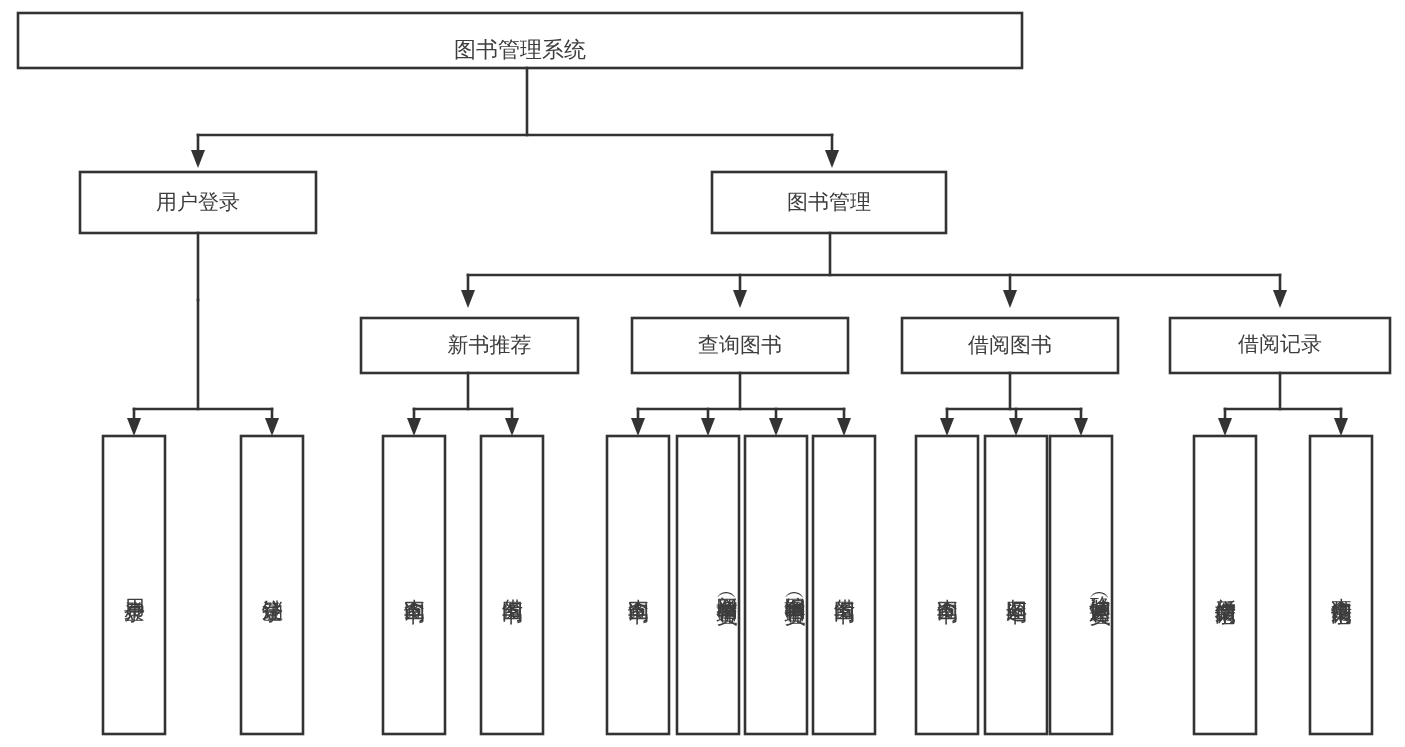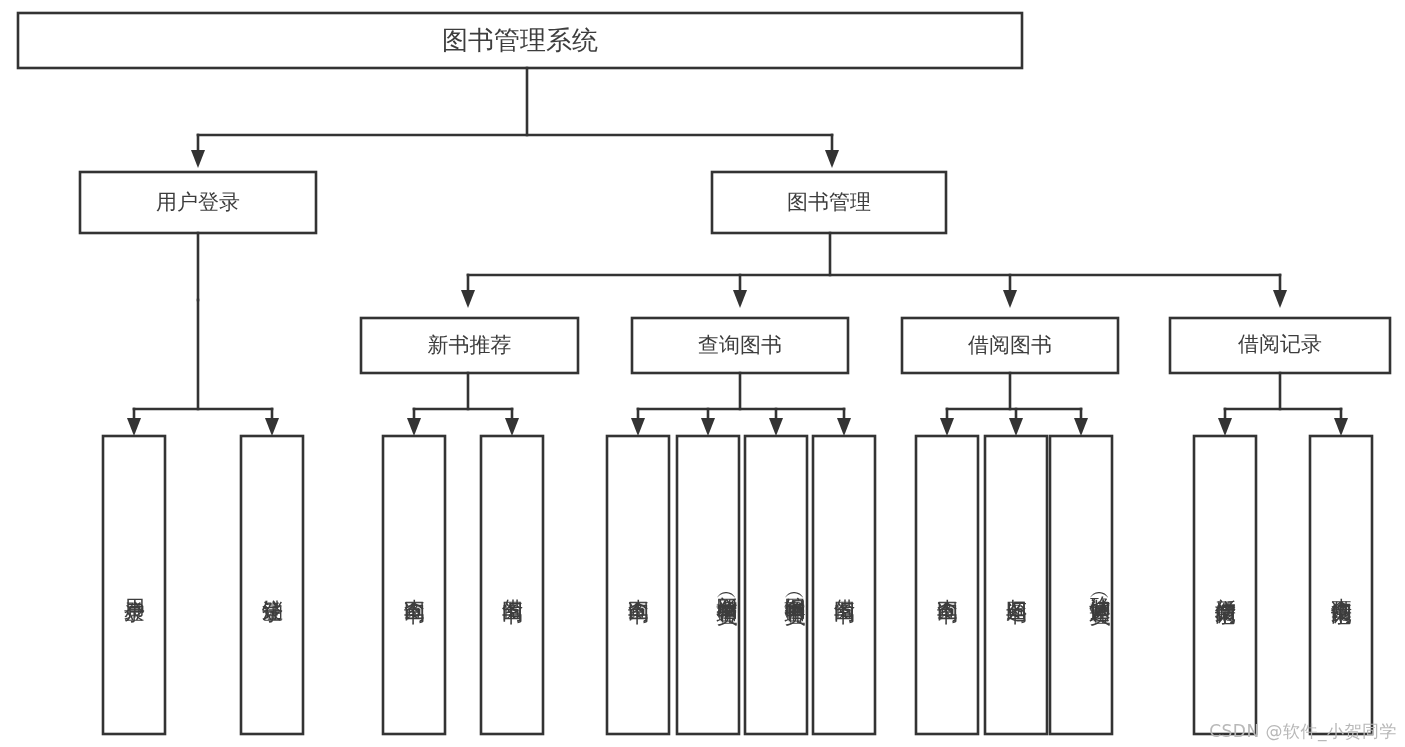--- a/index.html
+++ b/index.html
@@ -61,21 +61,22 @@
     letter-spacing: 1.5px;
     align-items: flex-start;
     padding-top: 4px;
     box-sizing: border-box;
   }
   .node-label.vertical.tall {
     align-items: flex-start;
     padding-top: 2px;
   }
   #root-label {
-    font-size: 26px;
+    font-size: 22px;
+    margin-top: 9px;
   }
   #watermark {
     position: absolute;
     right: 8px;
     bottom: 4px;
     font-size: 17px;
     color: #b8b8b8;
     letter-spacing: 0.5px;
     font-family: "DejaVu Sans", "Liberation Sans", sans-serif;
     white-space: nowrap;
@@ -180,21 +181,21 @@
 
     <rect class="node-box" x="1194" y="436" width="62" height="298"></rect>
     <rect class="node-box" x="1310" y="436" width="62" height="298"></rect>
   </svg>
 
   <div class="node-label horizontal" id="root-label" style="left:18px; top:13px; width:1004px; height:55px;">图书管理系统</div>
 
   <div class="node-label horizontal" style="left:80px; top:172px; width:236px; height:61px;">用户登录</div>
   <div class="node-label horizontal" style="left:712px; top:172px; width:234px; height:61px;">图书管理</div>
 
-  <div class="node-label horizontal" style="left:361px; top:318px; width:217px; height:55px;">新书推荐</div>
+  <div class="node-label horizontal" style="left:361px; top:318px; width:217px; height:55px;padding-left:20px;">新书推荐</div>
   <div class="node-label horizontal" style="left:632px; top:318px; width:216px; height:55px;">查询图书</div>
   <div class="node-label horizontal" style="left:902px; top:318px; width:216px; height:55px;">借阅图书</div>
   <div class="node-label horizontal" style="left:1170px; top:318px; width:220px; height:52px;text-align:right;">借阅记录</div>
 
   <div class="node-label vertical" style="left:103px; top:436px; width:62px; height:298px; align-items:center; padding-top:0;">用户登录</div>
   <div class="node-label vertical" style="left:241px; top:436px; width:62px; height:298px; align-items:center; padding-top:0;">注销登录</div>
 
   <div class="node-label vertical" style="left:383px; top:436px; width:62px; height:298px; align-items:center; padding-top:0;">查询图书</div>
   <div class="node-label vertical" style="left:481px; top:436px; width:62px; height:298px; align-items:center; padding-top:0;">借阅图书</div>
 
@@ -203,14 +204,13 @@
   <div class="node-label vertical tall" style="left:745px; top:436px; width:62px; height:298px;">编辑图书（管理员）</div>
   <div class="node-label vertical" style="left:813px; top:436px; width:62px; height:298px; align-items:center; padding-top:0;">借阅图书</div>
 
   <div class="node-label vertical" style="left:916px; top:436px; width:62px; height:298px; align-items:center; padding-top:0;">查询图书</div>
   <div class="node-label vertical" style="left:985px; top:436px; width:62px; height:298px; align-items:center; padding-top:0;">归还图书</div>
   <div class="node-label vertical tall" style="left:1050px; top:436px; width:62px; height:298px;">确认归还（管理员）</div>
 
   <div class="node-label vertical" style="left:1194px; top:436px; width:62px; height:298px; align-items:center; padding-top:0;">新增借阅记录</div>
   <div class="node-label vertical" style="left:1310px; top:436px; width:62px; height:298px; align-items:center; padding-top:0;">查询借阅记录</div>
 
-  <div id="watermark">CSDN @软件_小贺同学</div>
 </div>
 
 </body></html>

